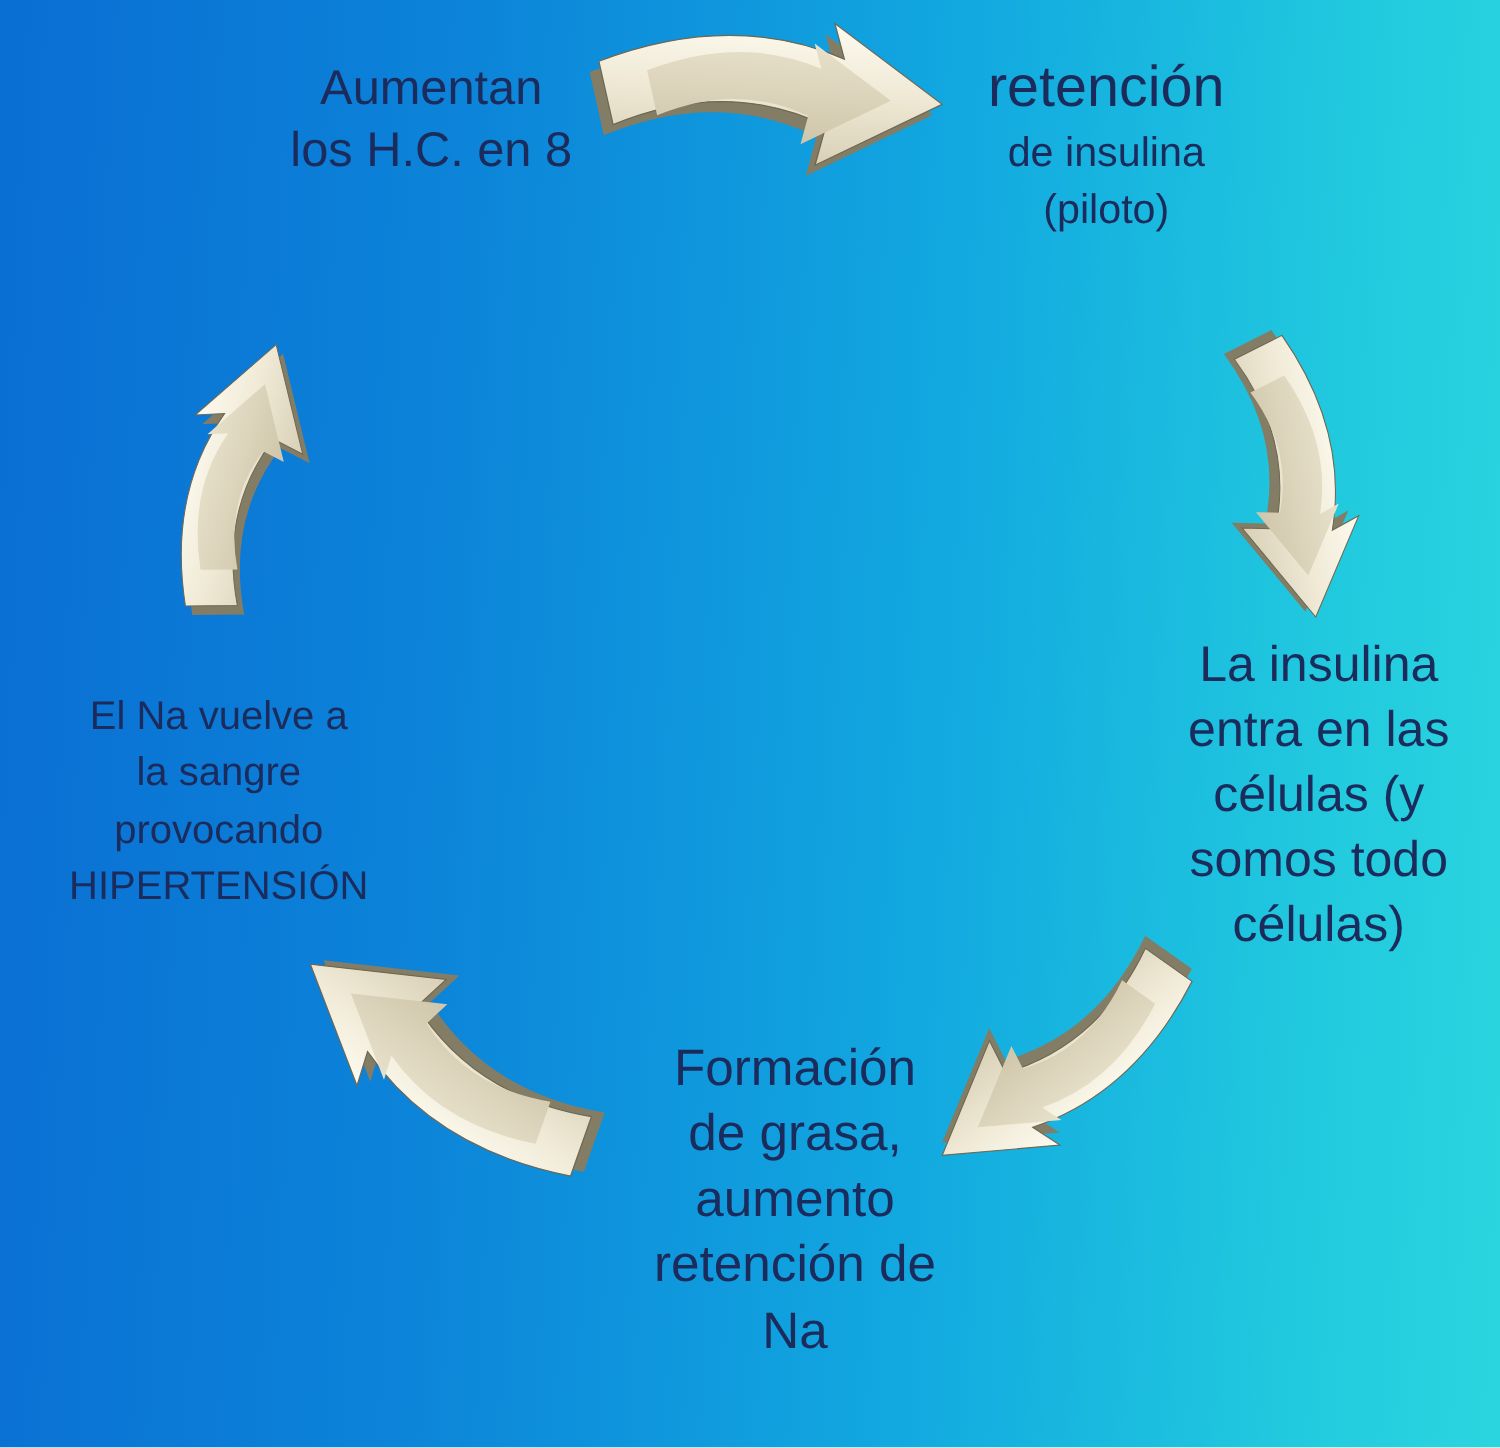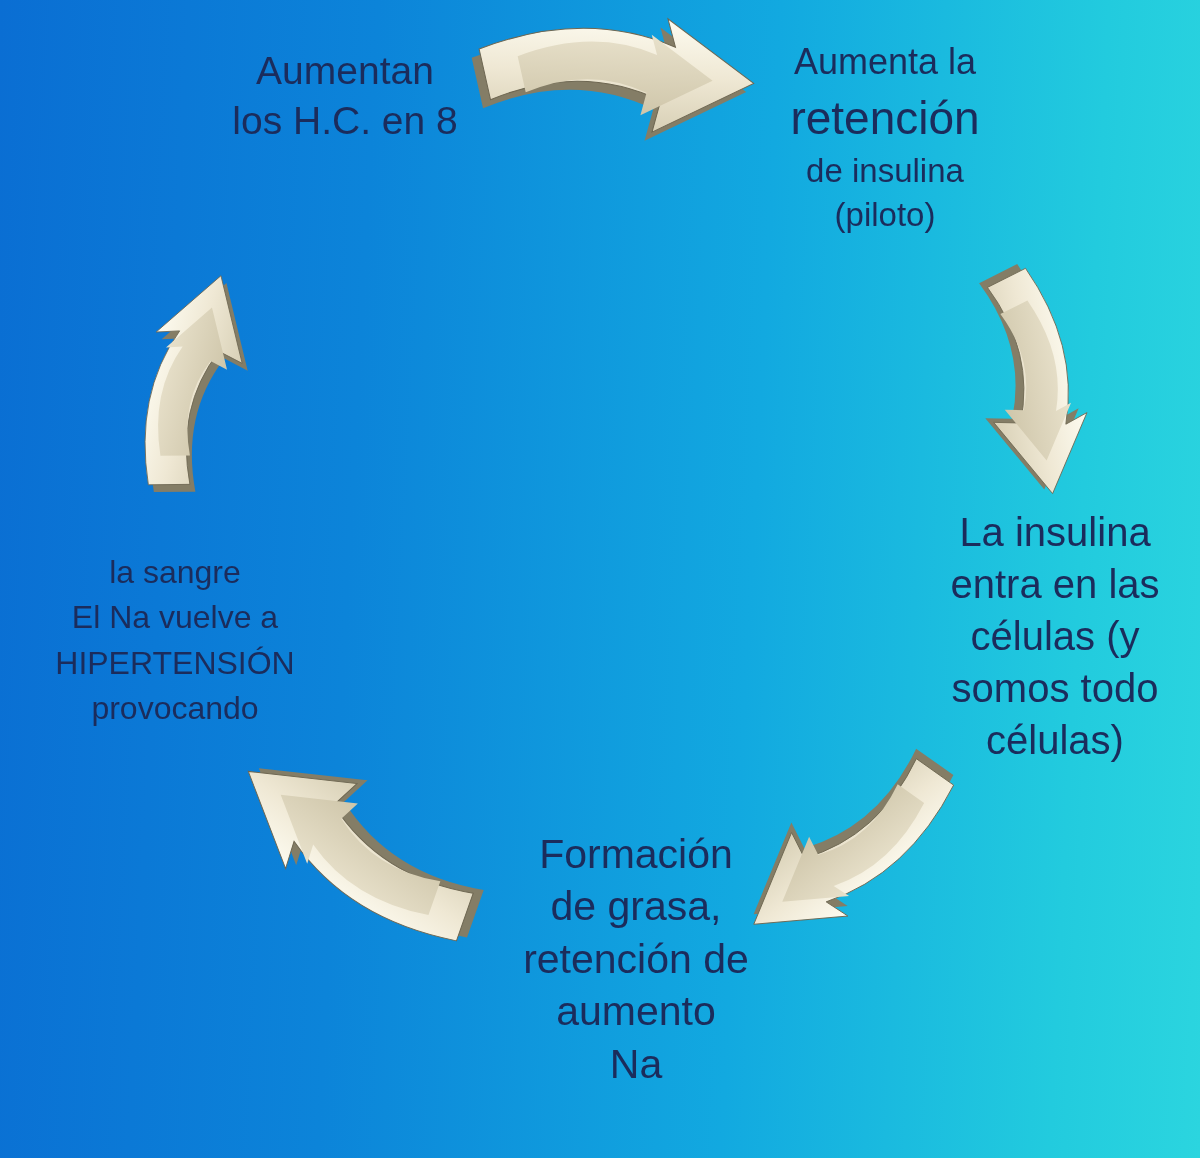--- a/index.html
+++ b/index.html
@@ -92,42 +92,41 @@
         <use href="#arrowShape"></use>
       </svg>
   </div>
 
   <div class="node n1">
     <span class="line">Aumentan</span>
     <span class="line">los H.C. en 8</span>
   </div>
 
   <div class="node n2">
-    <span class="line s-md">Aumenta la</span>
     <span class="line s-lg">retención</span>
     <span class="line">de insulina</span>
     <span class="line">(piloto)</span>
   </div>
 
   <div class="node n3">
     <span class="line">La insulina</span>
     <span class="line">entra en las</span>
     <span class="line">células (y</span>
     <span class="line">somos todo</span>
     <span class="line">células)</span>
   </div>
 
   <div class="node n4">
     <span class="line">Formación</span>
     <span class="line">de grasa,</span>
+    <span class="line">aumento</span>
     <span class="line">retención de</span>
-    <span class="line">aumento</span>
     <span class="line">Na</span>
   </div>
 
   <div class="node n5">
+    <span class="line">El Na vuelve a</span>
     <span class="line">la sangre</span>
-    <span class="line">El Na vuelve a</span>
+    <span class="line">provocando</span>
     <span class="line">HIPERTENSIÓN</span>
-    <span class="line">provocando</span>
   </div>
 
 </div>
 
 </body></html>

